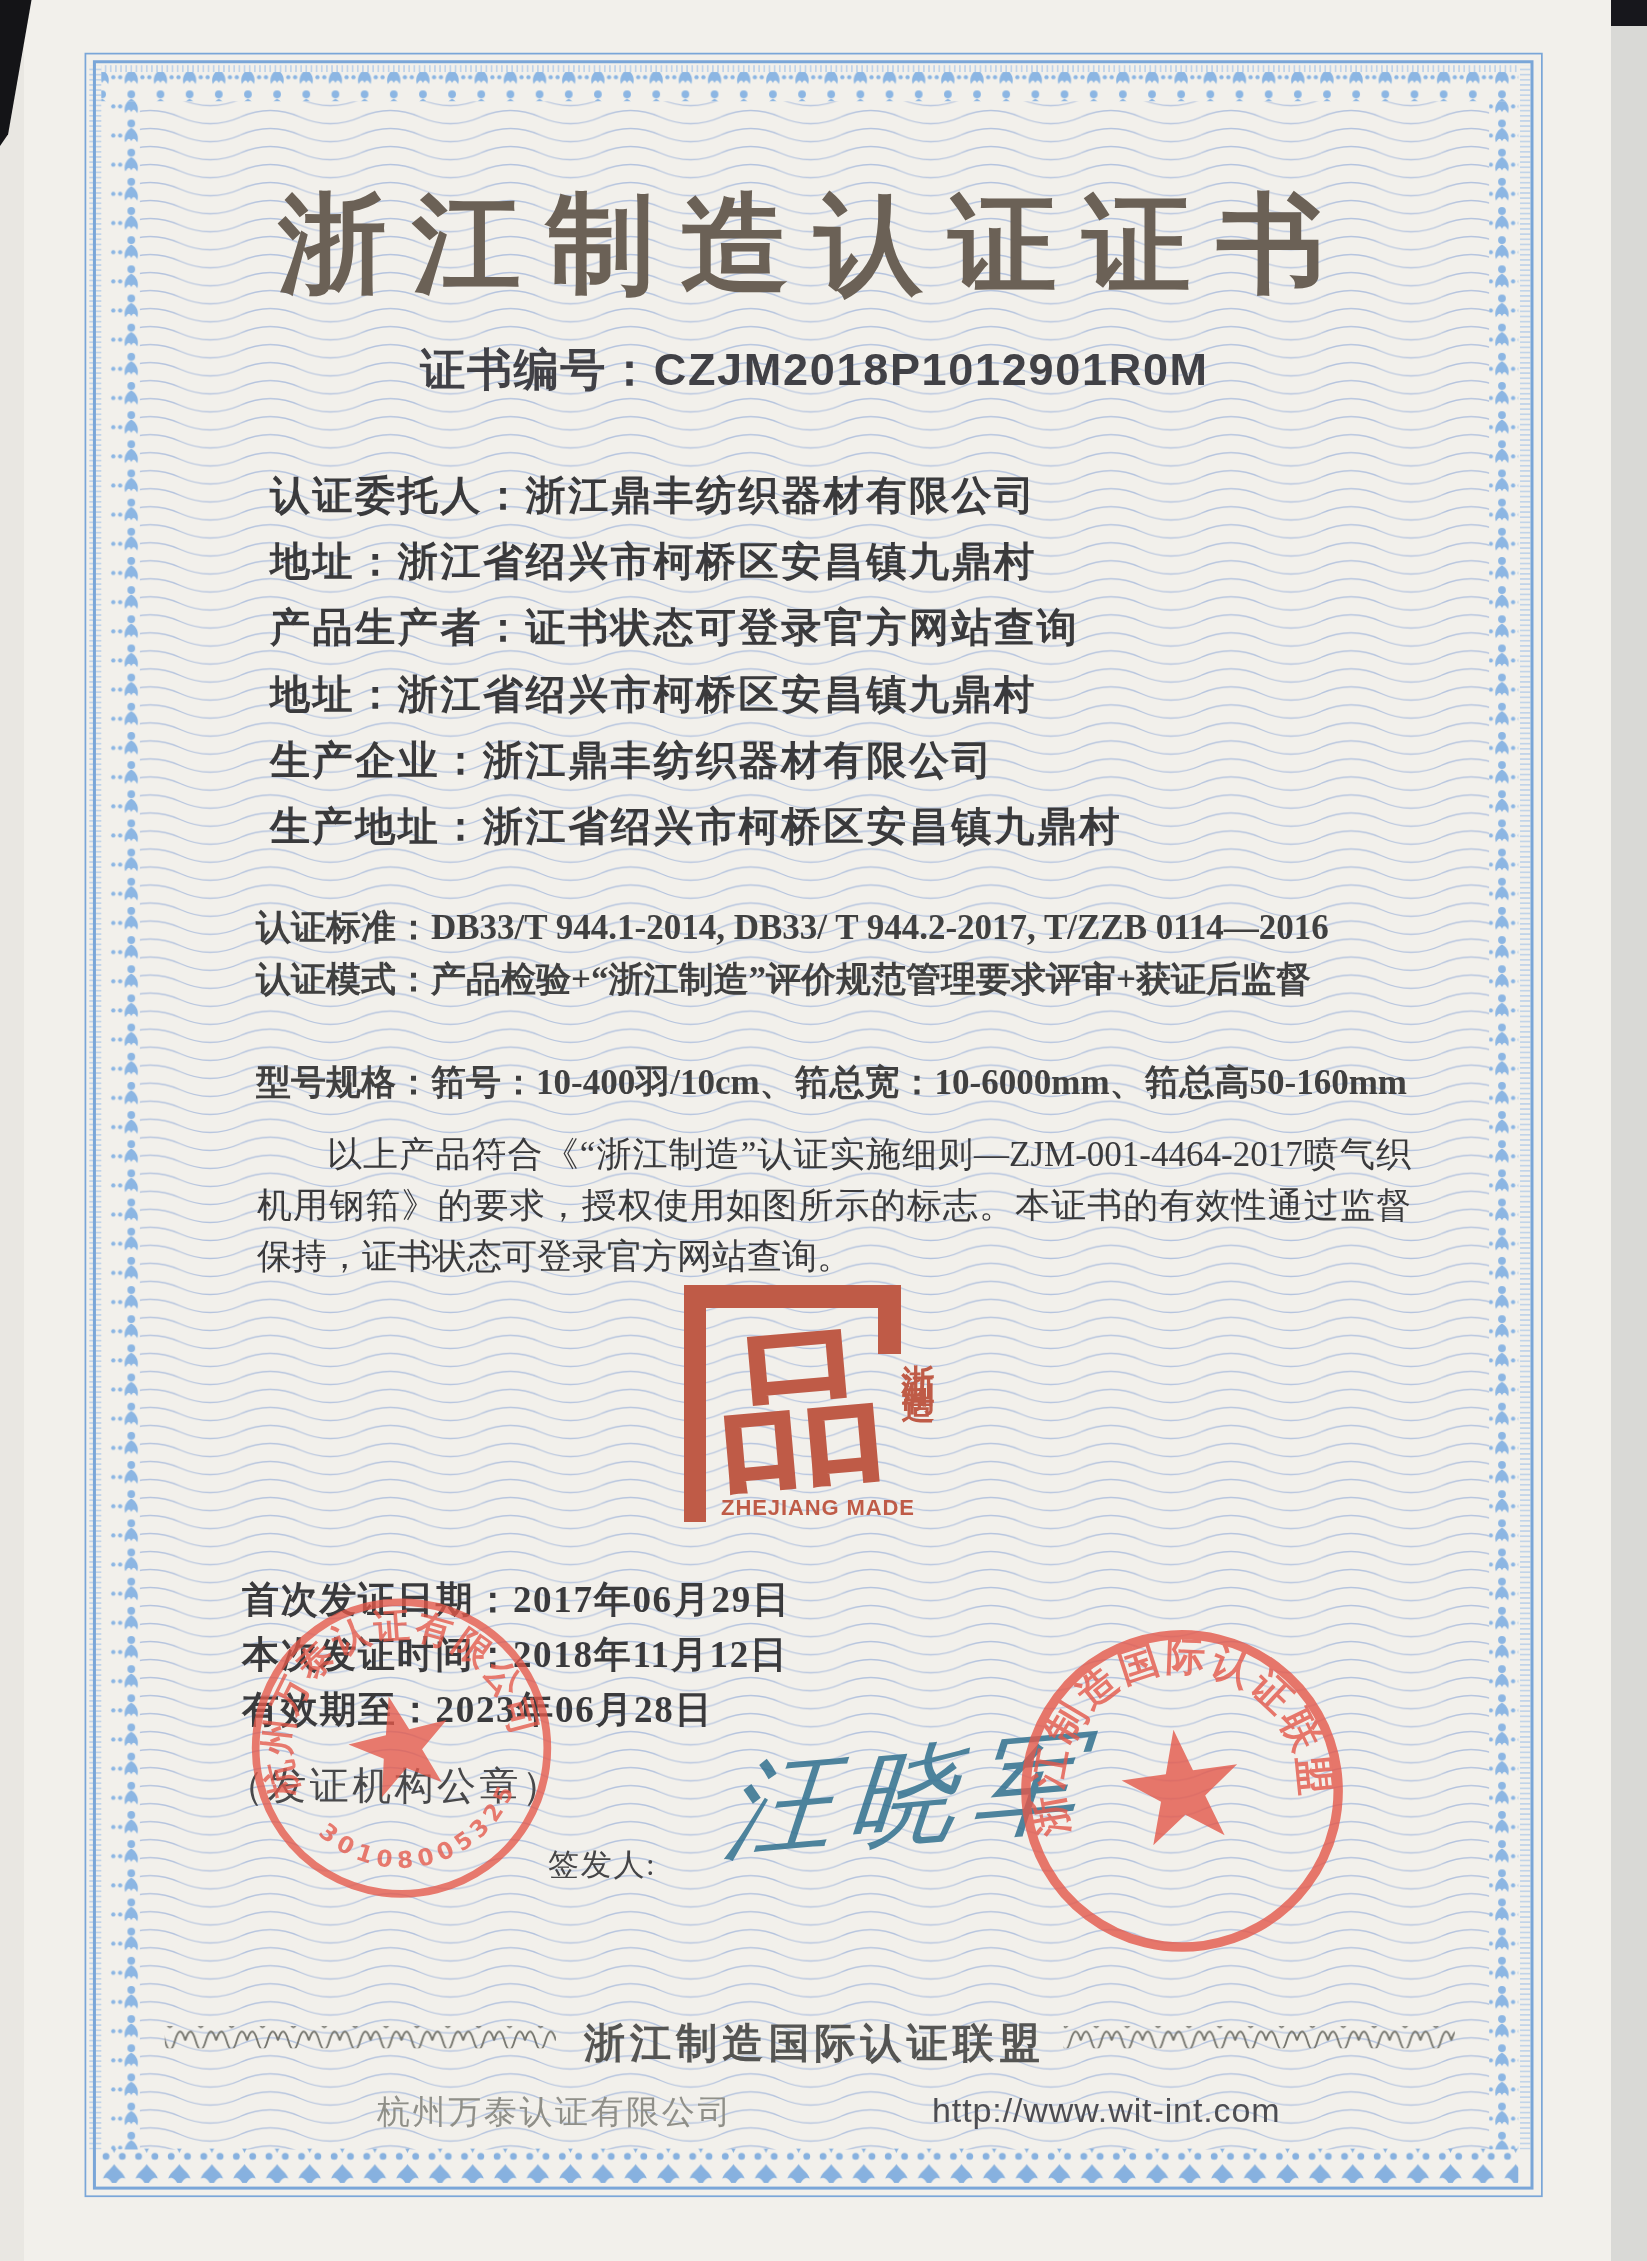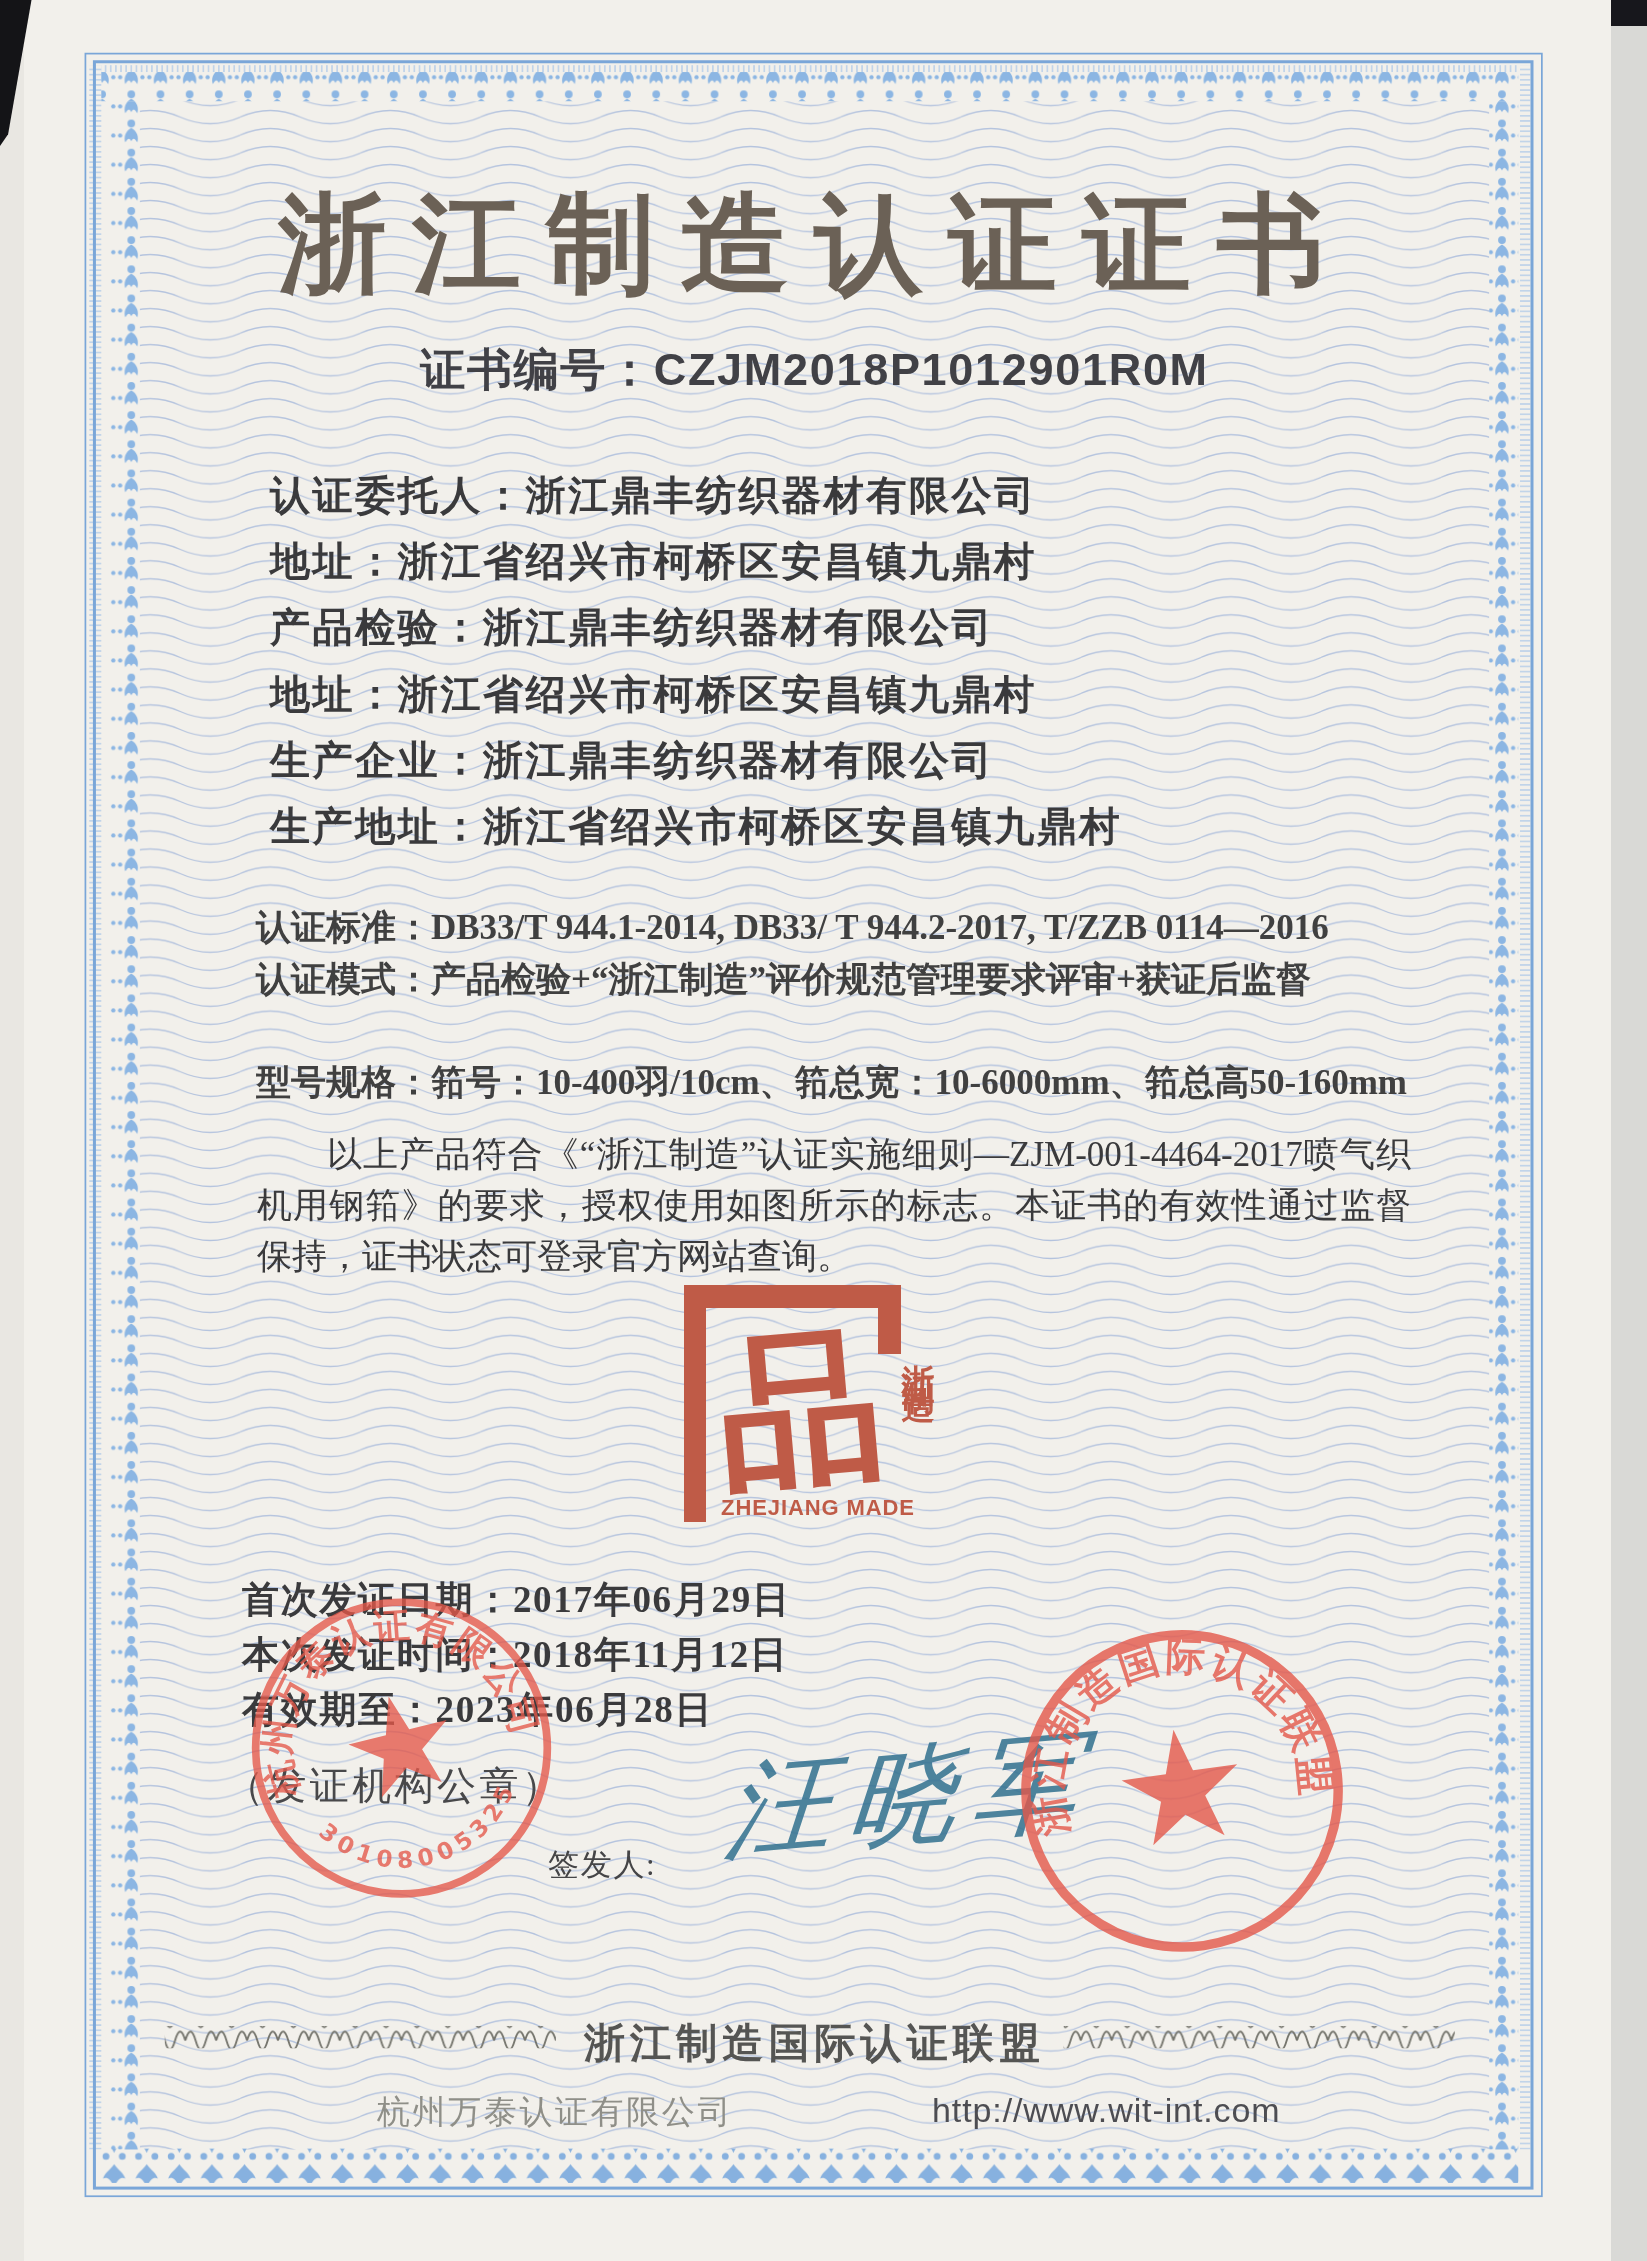--- a/index.html
+++ b/index.html
@@ -99,21 +99,21 @@
   </svg>
 
   <div class="abs title nowrap">浙江制造认证证书</div>
 
   <div class="abs certno nowrap sans">
     <span>证书编号：</span><span>CZJM2018P1012901R0M</span>
   </div>
 
   <div class="abs info cjk-bold nowrap" style="top:468px">认证委托人：浙江鼎丰纺织器材有限公司</div>
   <div class="abs info cjk-bold nowrap" style="top:534px">地址：浙江省绍兴市柯桥区安昌镇九鼎村</div>
-  <div class="abs info cjk-bold nowrap" style="top:600px">产品检验：浙江鼎丰纺织器材有限公司</div>
+  <div class="abs info cjk-bold nowrap" style="top:600px">产品生产者：证书状态可登录官方网站查询</div>
   <div class="abs info cjk-bold nowrap" style="top:667px">地址：浙江省绍兴市柯桥区安昌镇九鼎村</div>
   <div class="abs info cjk-bold nowrap" style="top:733px">生产企业：浙江鼎丰纺织器材有限公司</div>
   <div class="abs info cjk-bold nowrap" style="top:799px">生产地址：浙江省绍兴市柯桥区安昌镇九鼎村</div>
 
   <div class="abs detail nowrap" style="top:904px">认证标准：DB33/T 944.1-2014, DB33/ T 944.2-2017, T/ZZB 0114—2016</div>
   <div class="abs detail nowrap" style="top:956px">认证模式：产品检验+“浙江制造”评价规范管理要求评审+获证后监督</div>
   <div class="abs detail nowrap" style="top:1059px">型号规格：筘号：10-400羽/10cm、筘总宽：10-6000mm、筘总高50-160mm</div>
 
   <div class="abs statement">以上产品符合《“浙江制造”认证实施细则—ZJM-001-4464-2017喷气织机用钢筘》的要求，授权使用如图所示的标志。本证书的有效性通过监督保持，证书状态可登录官方网站查询。</div>
 

